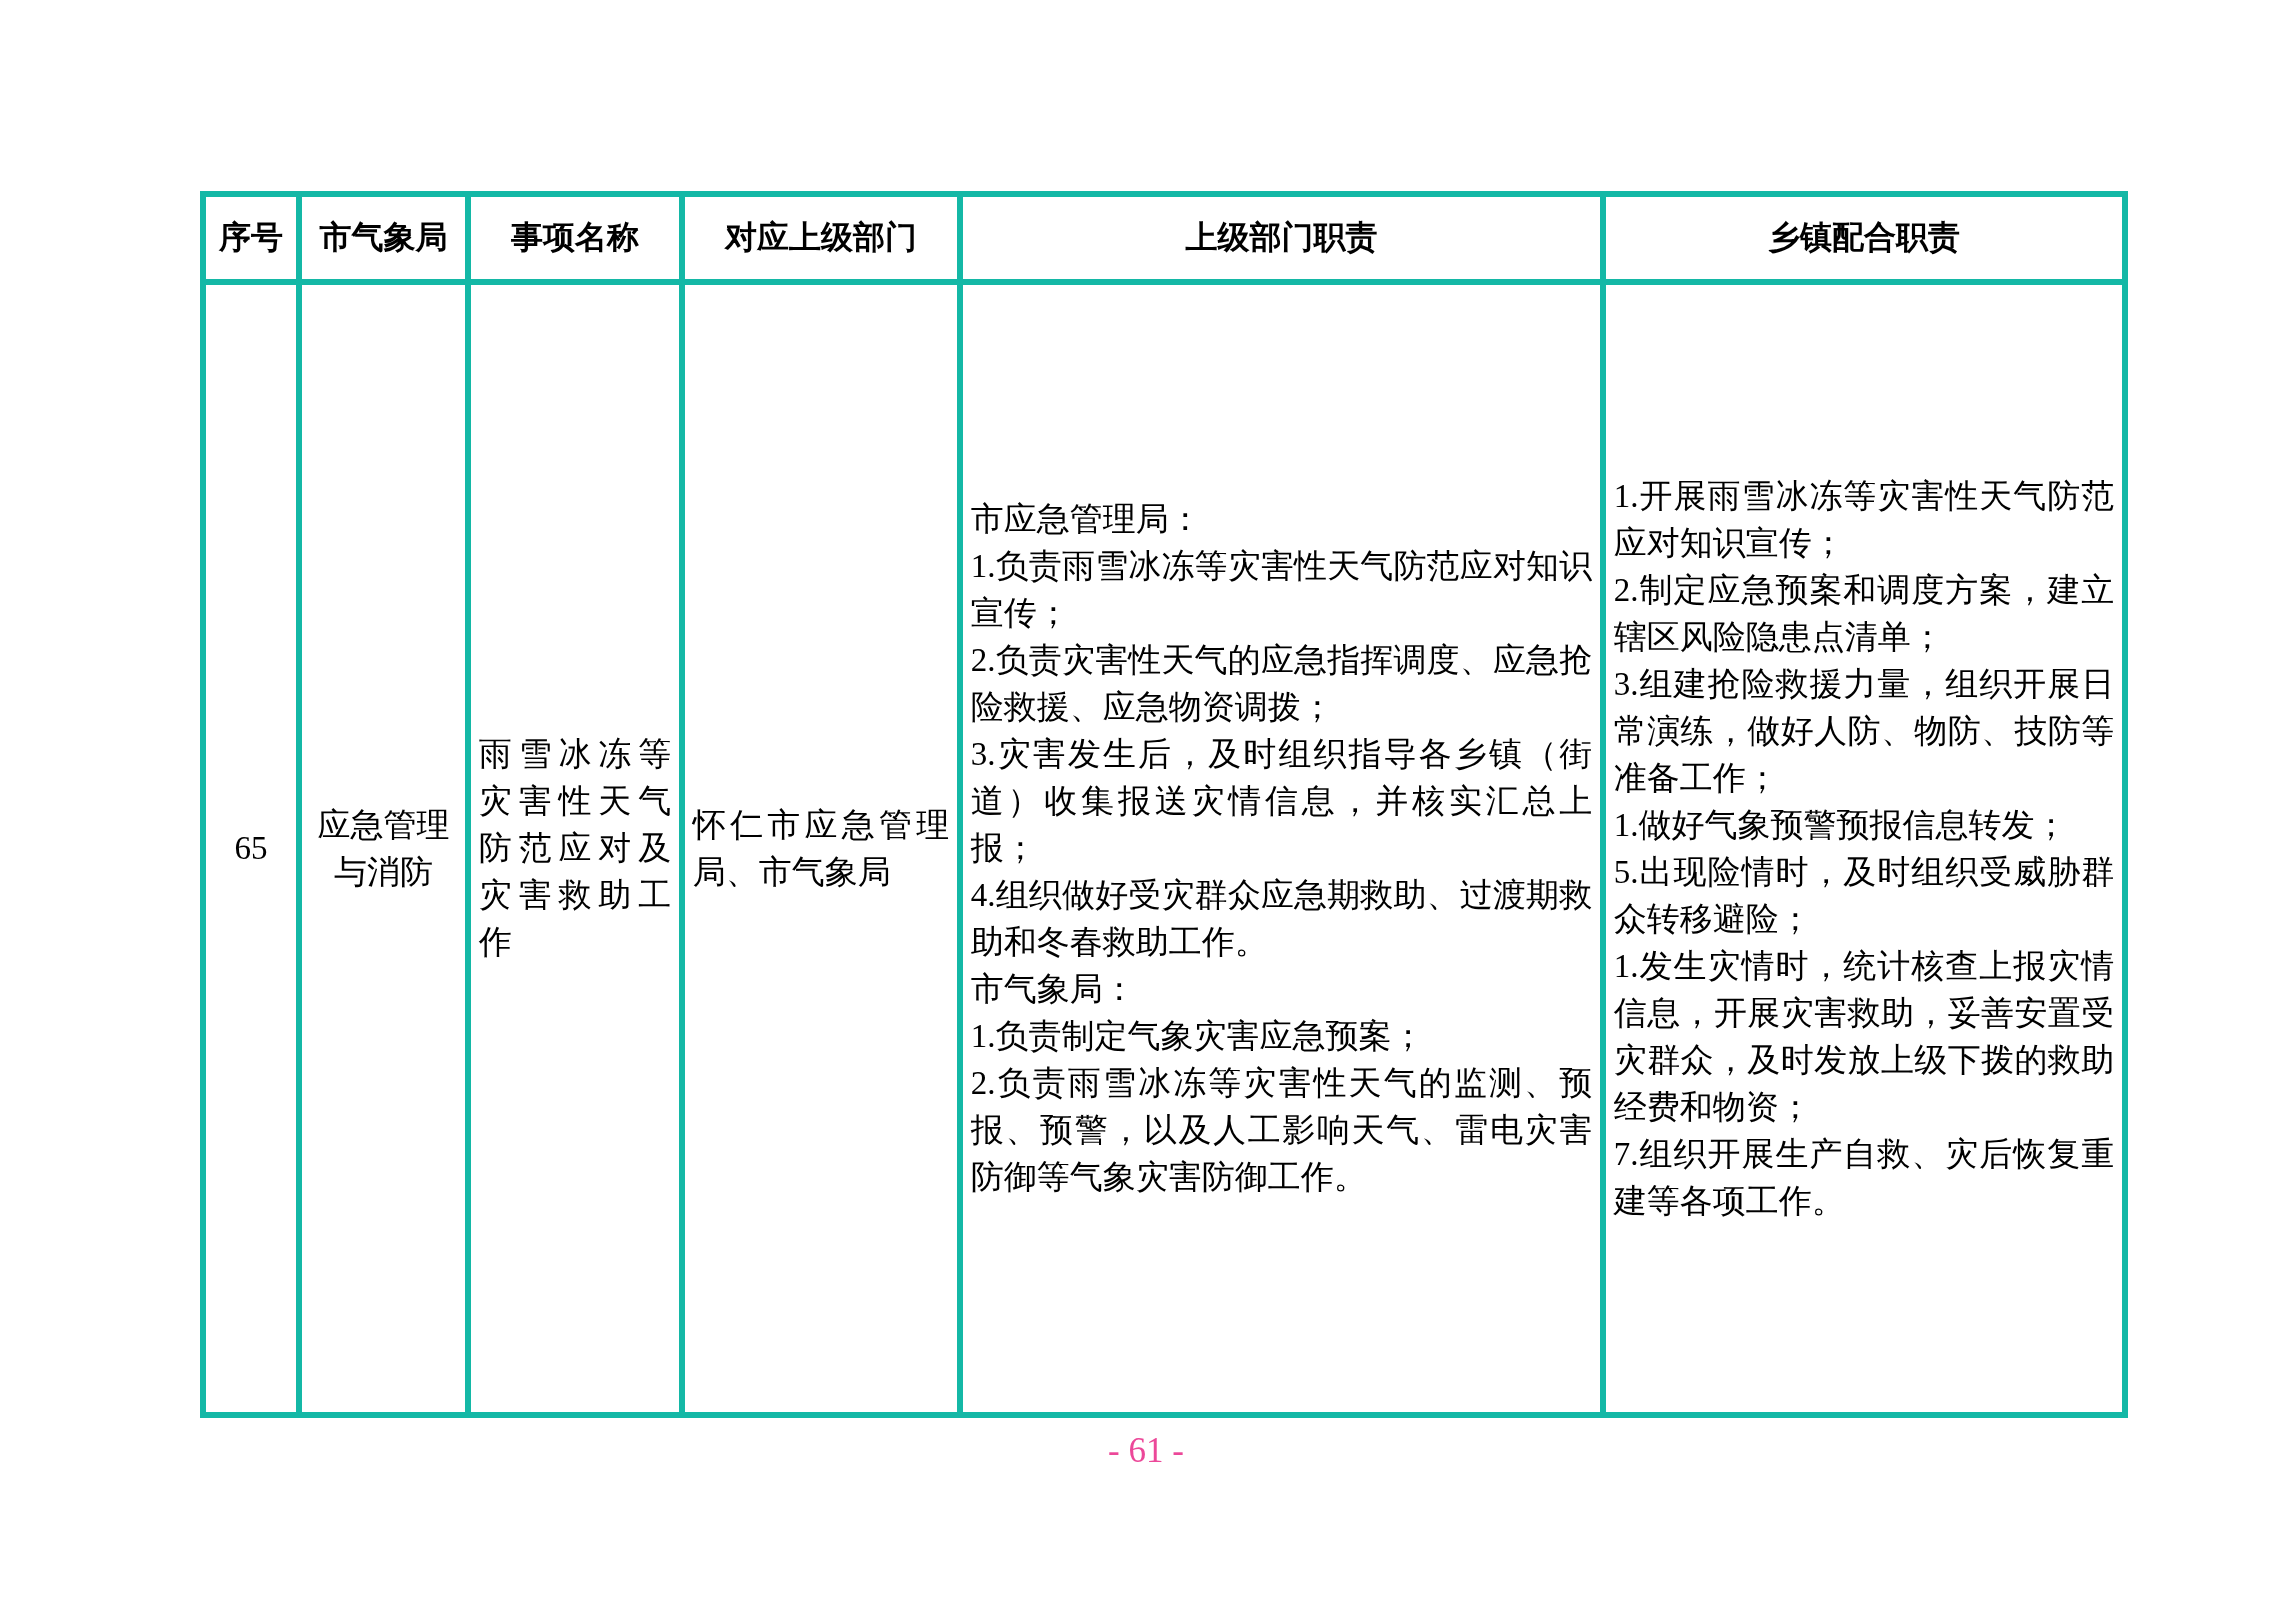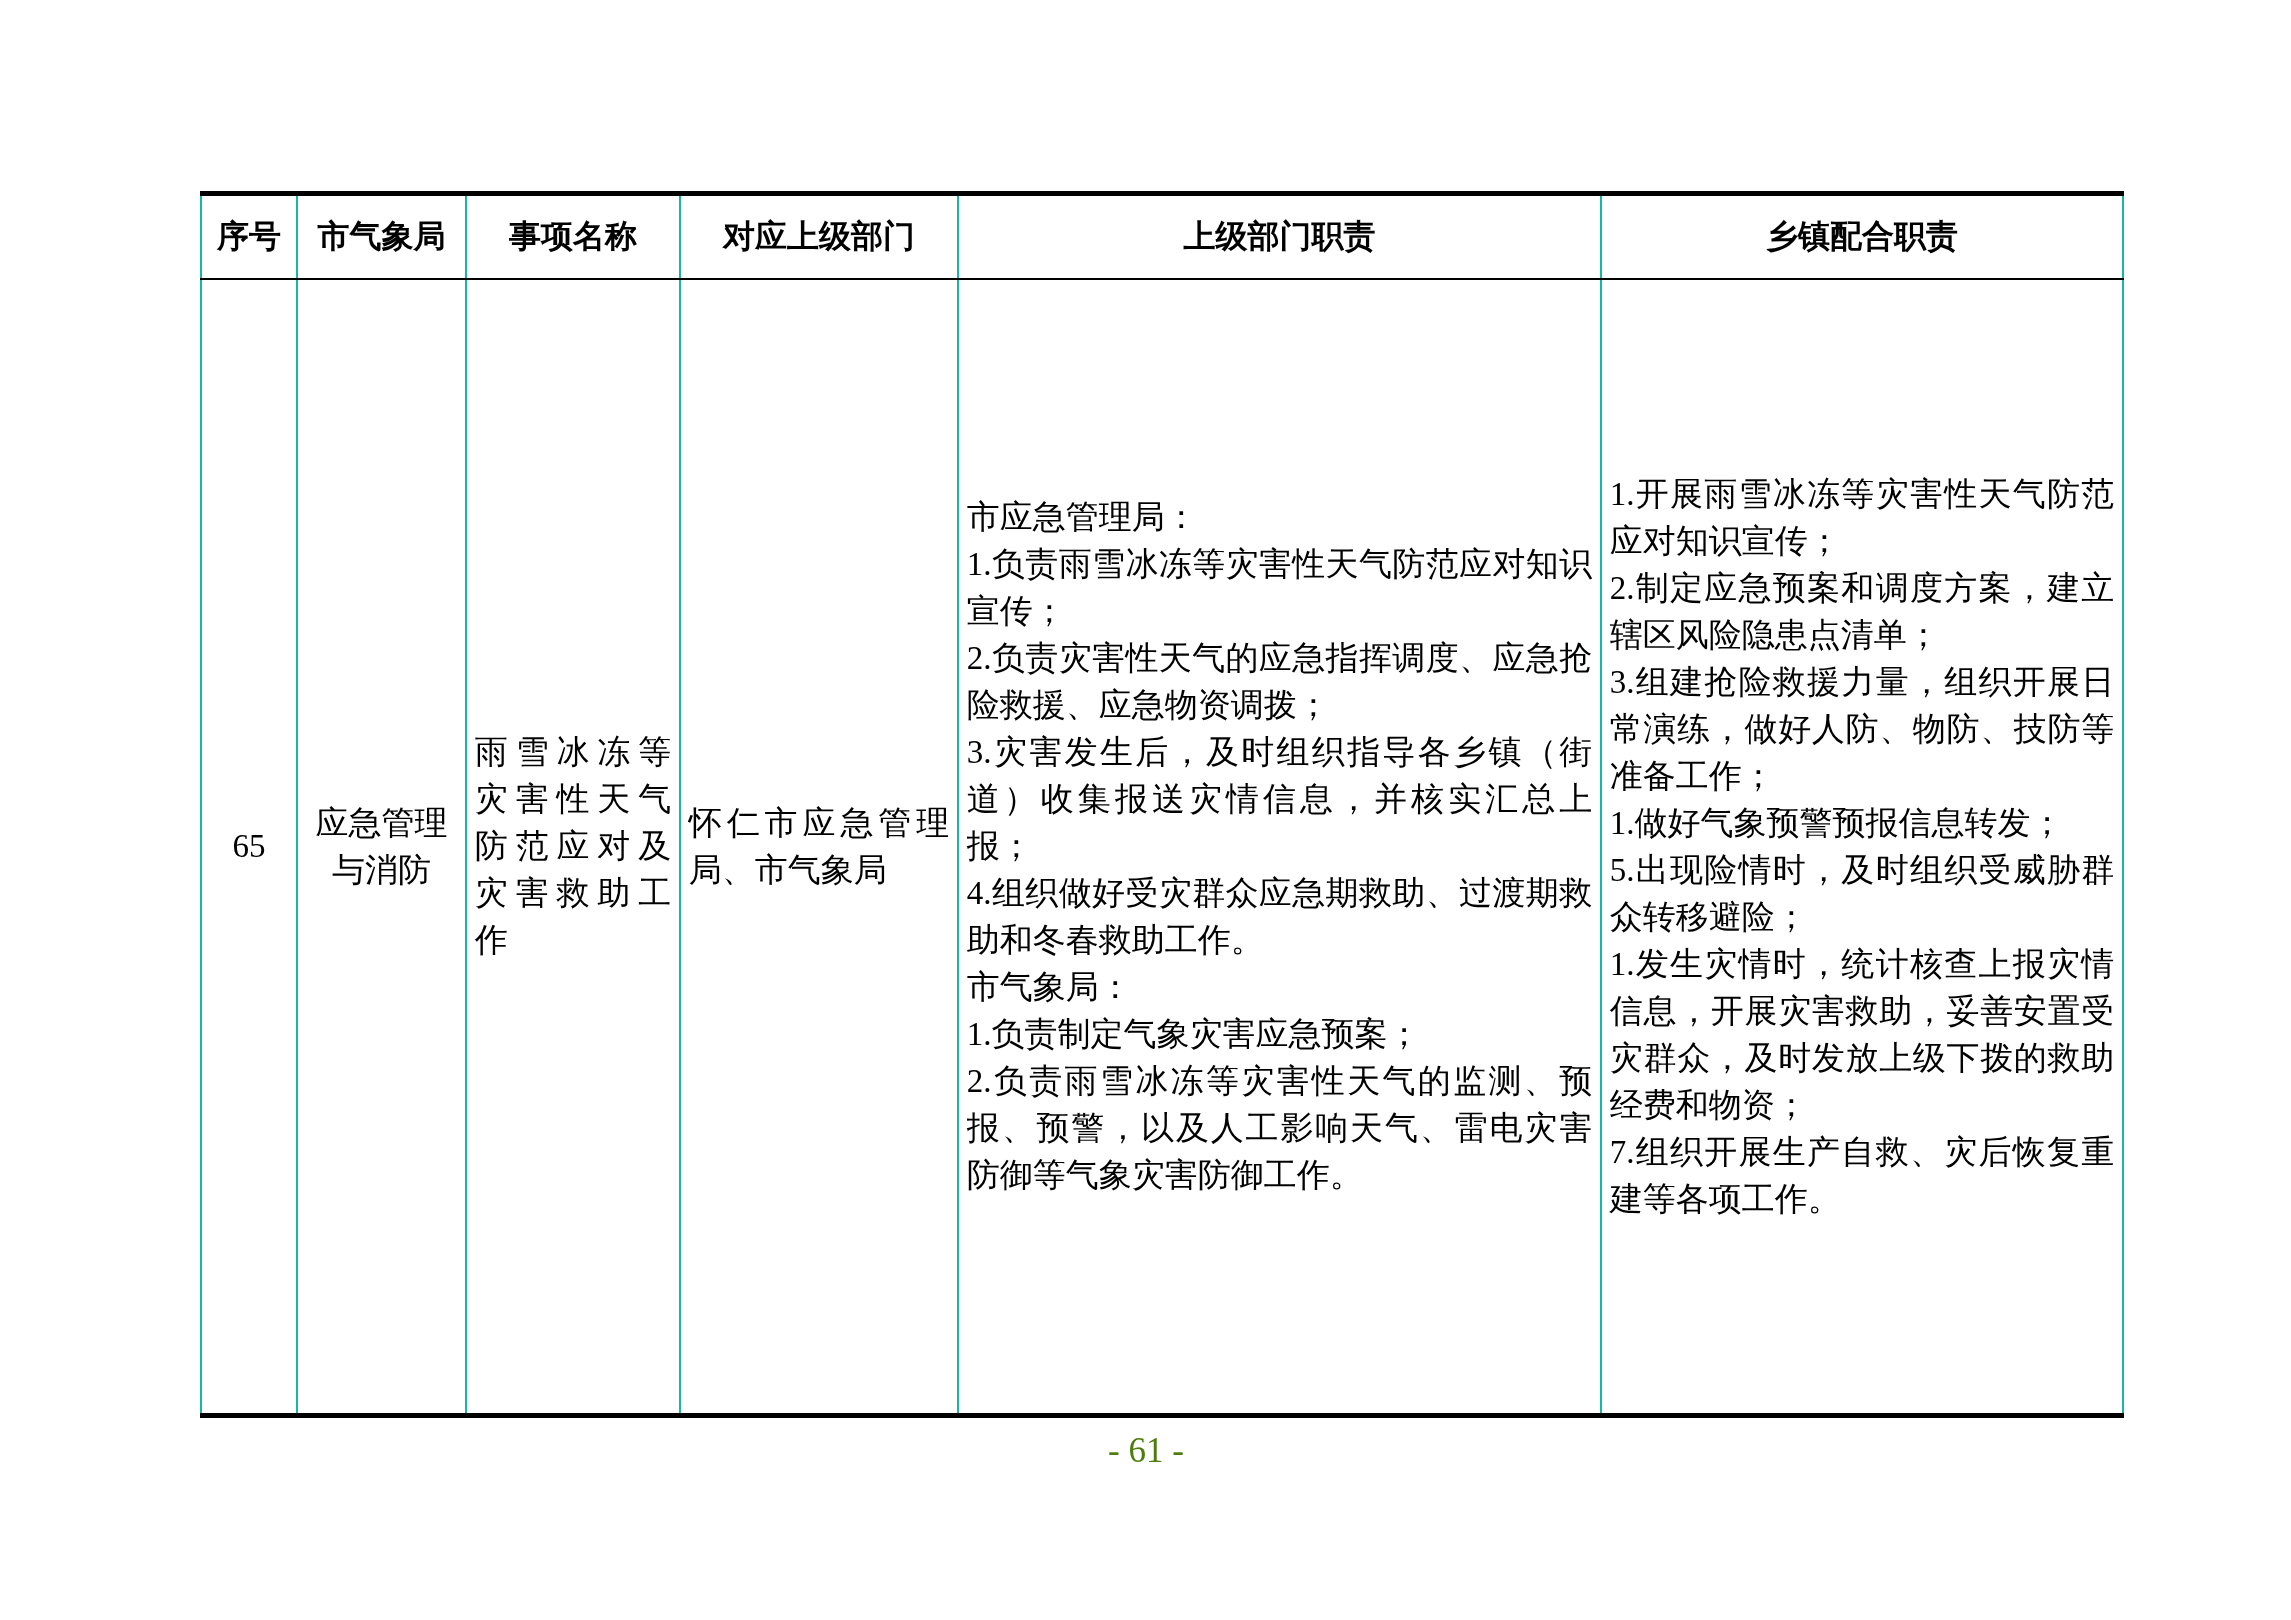--- a/index.html
+++ b/index.html
@@ -22,21 +22,21 @@
     width: 1922px;
     height: 1227px;
     border-collapse: collapse;
     table-layout: fixed;
     border-left: 2px solid #000;
     border-right: 2px solid #000;
     border-top: 5.9px solid #000;
     border-bottom: 5.9px solid #000;
   }
   .doc-table th, .doc-table td {
-    border: 2px solid #14b8a6;
+    border: 6px solid #14b8a6;
     vertical-align: middle;
     overflow: hidden;
   }
   .doc-table thead th {
     height: 82px;
     border-bottom: 2.9px solid #000;
     font-family: "Liberation Sans", "DejaVu Sans", sans-serif;
     font-weight: 700;
     font-size: 32px;
     text-align: center;
@@ -67,21 +67,21 @@
     font-weight: 400;
   }
   .page-footer {
     position: absolute;
     left: 0;
     top: 1427px;
     width: 100%;
     text-align: center;
     font-size: 35px;
     line-height: 47px;
-    color: #4d7c0f;
+    color: #ec4899;
   }
 </style>
 </head>
 <body>
 
 <table class="doc-table">
   <colgroup>
     <col style="width:96px">
     <col style="width:169px">
     <col style="width:214px">

